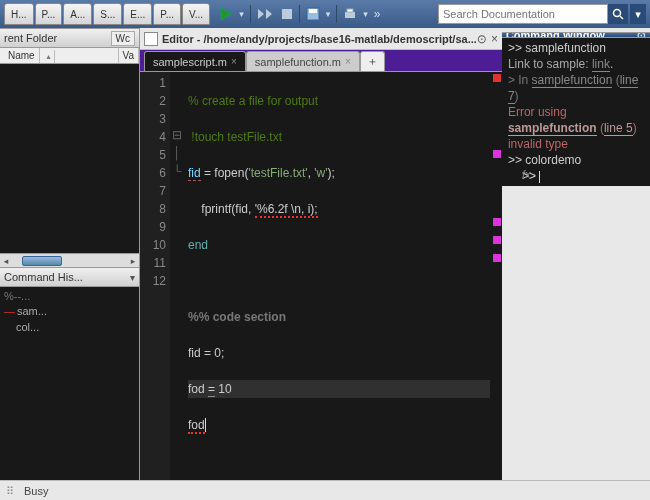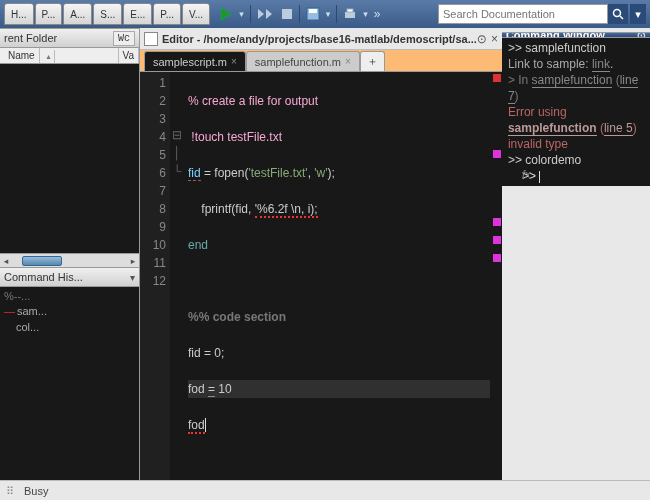--- a/index.html
+++ b/index.html
@@ -12,21 +12,21 @@
   .search-box { margin-left: auto; display: flex; align-items: center; }
   .search-box input { width: 170px; height: 20px; border: 1px solid #999; padding: 0 4px; font-size: 11px; background:#fff; }
   .search-btn { width: 20px; height: 20px; background: #2a4a78; color: #fff; display: flex; align-items: center; justify-content: center; font-size: 11px; cursor:pointer; }
   .dd-btn { width: 16px; height: 20px; background: #2a4a78; color:#fff; display:flex; align-items:center; justify-content:center; margin-left:2px; cursor:pointer; }
 
   .main { display: flex; height: 452px; }
   .left-col { width: 140px; display: flex; flex-direction: column; border-right: 1px solid #999; }
   .right-col { flex: 1; display: flex; flex-direction: row; min-width:0; }
 
   .panel-title { height: 20px; background: linear-gradient(#f0f0f0,#d0d0d0); border-bottom: 1px solid #999; border-top: 1px solid #999; display: flex; align-items: center; padding: 0 4px; font-size: 11px; color: #333; white-space:nowrap; overflow:hidden; }
-  .panel-title .tab-btn { background:#eee; border:1px solid #aaa; padding:1px 4px; font-size:10px; margin-left:auto;font-family:Liberation Mono, monospace; }
+  .panel-title .tab-btn { background:#eee; border:1px solid #aaa; padding:1px 4px; font-size:10px; margin-left:auto; }
   .panel-title .arrow { margin-left: auto; font-size: 10px; color:#555; }
   .panel-title.blue { background: linear-gradient(#4a6aa0,#2a4a78); color:#fff; font-weight:bold; }
   .panel-title.blue .circ { margin-left:auto; color:#cde; cursor:pointer; }
 
   .folder-header { display:flex; background:#eee; border-bottom:1px solid #999; font-size:10px; color:#333; height:16px; }
   .folder-header span { padding:2px 4px; border-right:1px solid #bbb; }
   .folder-body { flex:1; background:#181818; }
   .folder-scroll { height:14px; background: #ddd; border-top:1px solid #999; display:flex; align-items:center; }
   .folder-scroll .thumb { width:40px; height:10px; background: linear-gradient(#9bd,#58a); border:1px solid #369; margin-left:10px; border-radius:2px; }
   .folder-scroll .arrow { width:12px; text-align:center; color:#555; font-size:9px; }
@@ -35,33 +35,33 @@
   .cmdhist-body .hi { color:#777; }
   .cmdhist-body .red-dash { color:#d33; margin-right:2px; }
 
   .editor-wrap { flex: 1; display: flex; flex-direction: column; min-height:0; }
   .editor-title { height: 22px; display: flex; align-items: center; padding: 0 4px; background:#e8e8e8; border-bottom:1px solid #bbb; white-space:nowrap; overflow:hidden; }
   .editor-title .icon-box { width:14px; height:14px; border:1px solid #888; background:#fff; margin-right:4px; display:inline-block; }
   .editor-title .txt { font-weight:bold; color:#333; overflow:hidden; text-overflow:ellipsis; }
   .editor-title .circ { margin-left:auto; font-size:12px; color:#555; cursor:pointer; }
   .editor-title .x { margin-left:4px; font-size:12px; color:#555; cursor:pointer; }
 
-  .file-tabs { height: 22px; display: flex; align-items: flex-end; background:#fdba74; padding: 0 4px; gap:0; border-bottom:1px solid #999; }
+  .file-tabs { height: 22px; display: flex; align-items: flex-end; background:#4c1d95; padding: 0 4px; gap:0; border-bottom:1px solid #999; }
   .file-tab { height:20px; padding:2px 8px; background:#ccc; border:1px solid #999; border-bottom:none; border-radius:3px 3px 0 0; display:flex; align-items:center; gap:4px; font-size:11px; color:#444; cursor:pointer; }
   .file-tab.active { background:#181818; color:#ccc; }
   .file-tab .x { font-size:10px; color:#888; }
   .file-tab.plus { padding:2px 6px; background:#eee; }
 
   .code-area { flex:1; display:flex; background:#181818; font-family: "DejaVu Sans Mono","Consolas",monospace; font-size:12px; position:relative; min-height:0; }
   .gutter { width:30px; background:#202020; color:#888; text-align:right; padding:2px 4px 2px 0; line-height:18px; user-select:none; }
   .fold-col { width:14px; background:#181818; line-height:18px; color:#666; text-align:center; }
   .code-lines { flex:1; padding:2px 0 2px 4px; line-height:18px; white-space:pre; }
   .code-lines .l { height:18px; }
   .code-lines .hl { background:#303030; display:block; }
-  .tok-comment { color:#f9a8d4; }
+  .tok-comment { color:#4d7c0f; }
   .tok-string { color:#8a7; }
   .tok-key { color:#6aa; }
   .tok-fn { color:#7dd3fc; border-bottom:1px dashed #a55; }
   .tok-err { color:#ccc; border-bottom:2px dotted #e33; }
   .tok-txt { color:#ccc; }
   .tok-sec { color:#777; font-weight:bold; }
   .tok-under { color:#ccc; border-bottom:1px solid #888; }
   .cursor { border-left:1px solid #ddd; }
   .right-marks { width:12px; background:#181818; position:relative; }
   .right-marks .sq { position:absolute; right:1px; width:8px; height:8px; }

